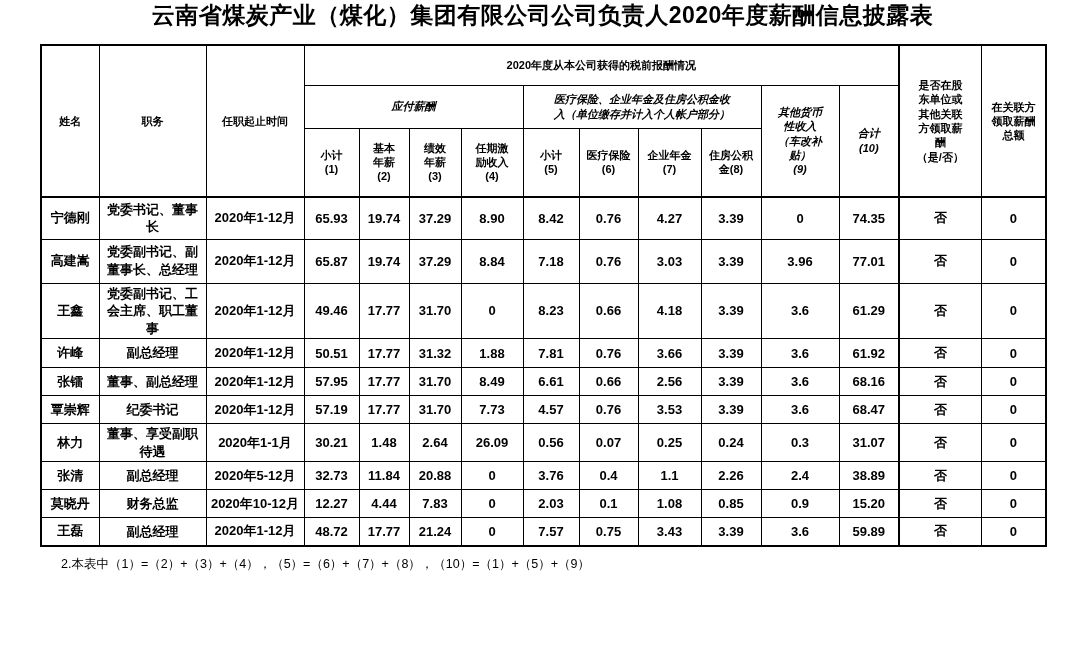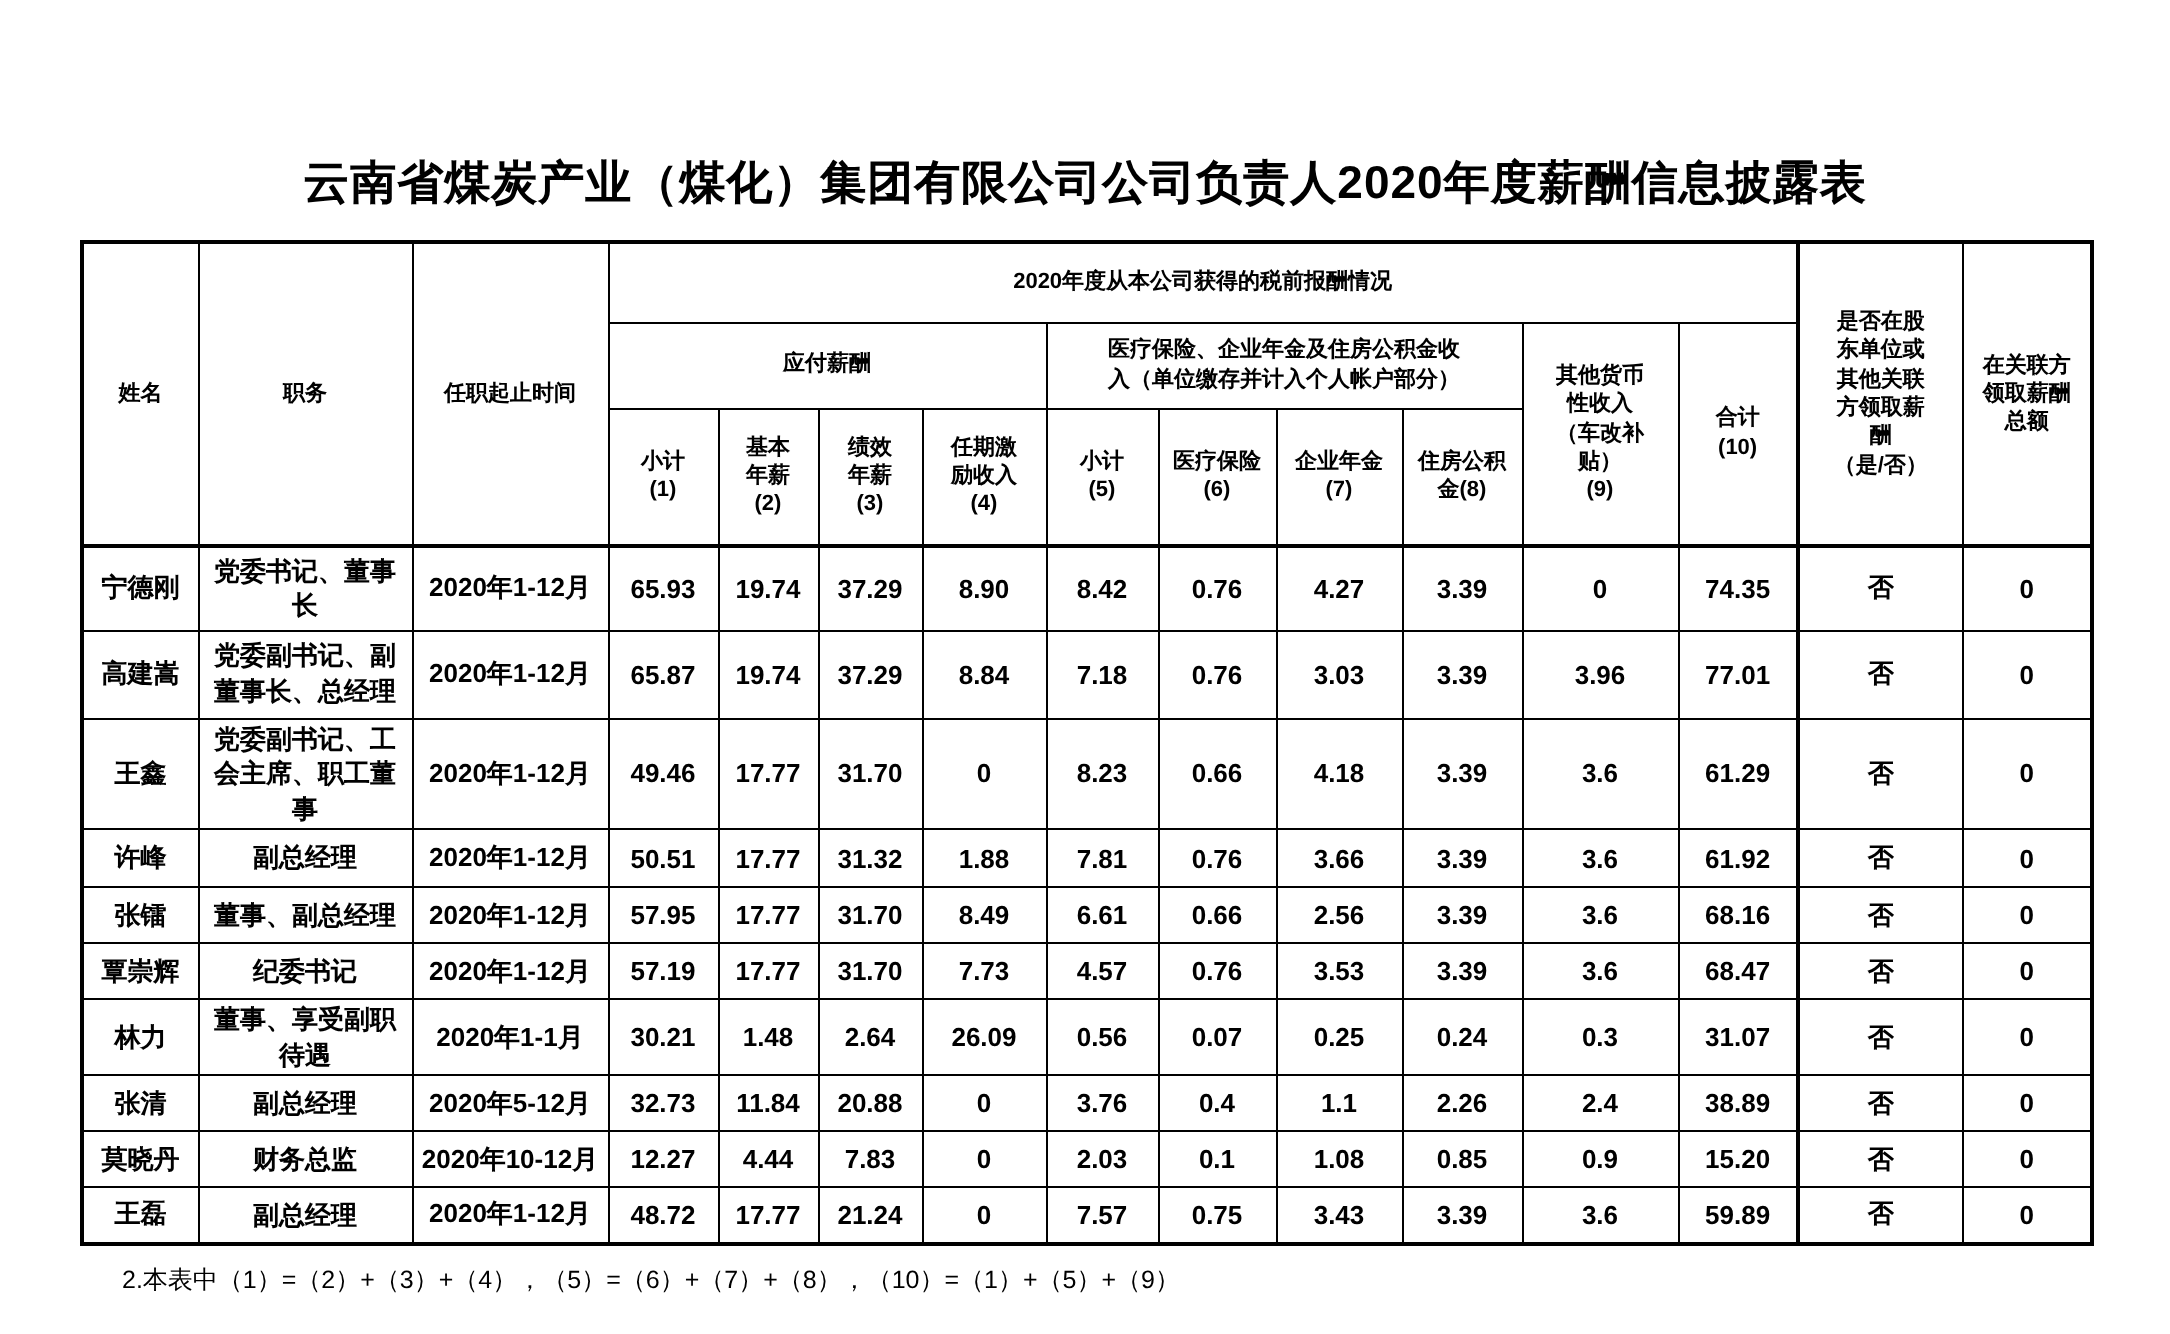--- a/index.html
+++ b/index.html
@@ -3,21 +3,21 @@
 <meta charset="utf-8">
 <style>
   html,body { margin:0; padding:0; background:#fff; }
   body {
     width:1085px; height:667px; overflow:hidden;
     font-family:"Liberation Sans","DejaVu Sans",sans-serif;
     color:#000;
   }
   .page { position:relative; width:1085px; height:667px; background:#ffffff; }
   .title {
-    margin:0; padding-top:76px;
+    margin:0; 
     text-align:center;
     font-size:23px; font-weight:bold; letter-spacing:0.5px;
   }
   table.salary {
     margin:13px 0 0 40px;
     border-collapse:collapse;
     table-layout:fixed;
     width:1005px;
     border:2px solid #000;
   }
@@ -28,21 +28,21 @@
     padding:1px 2px;
     overflow:hidden;
   }
   .salary thead th {
     font-weight:bold;
     font-size:11px;
     line-height:1.3;
     white-space:pre-line;
   }
   .hr-a { height:40px; }
-  .hr-b { height:43px; }
+  .hr-b { height:43px;font-style:italic; }
   .hr-c { height:69px; }
   .hr-c th { font-size:12.5px; }
   .salary tbody td { font-size:13px; font-weight:bold; }
   td.name { font-size:14px; }
   td.position { font-size:12px; line-height:1.35; }
   td.term { font-size:12px; }
   .thick-left { border-left:2px solid #000 !important; }
   .salary thead tr.hr-c th, .salary thead { border-bottom:2px solid #000; }
   tbody tr:nth-child(1){height:42px}
   tbody tr:nth-child(2){height:44px}

